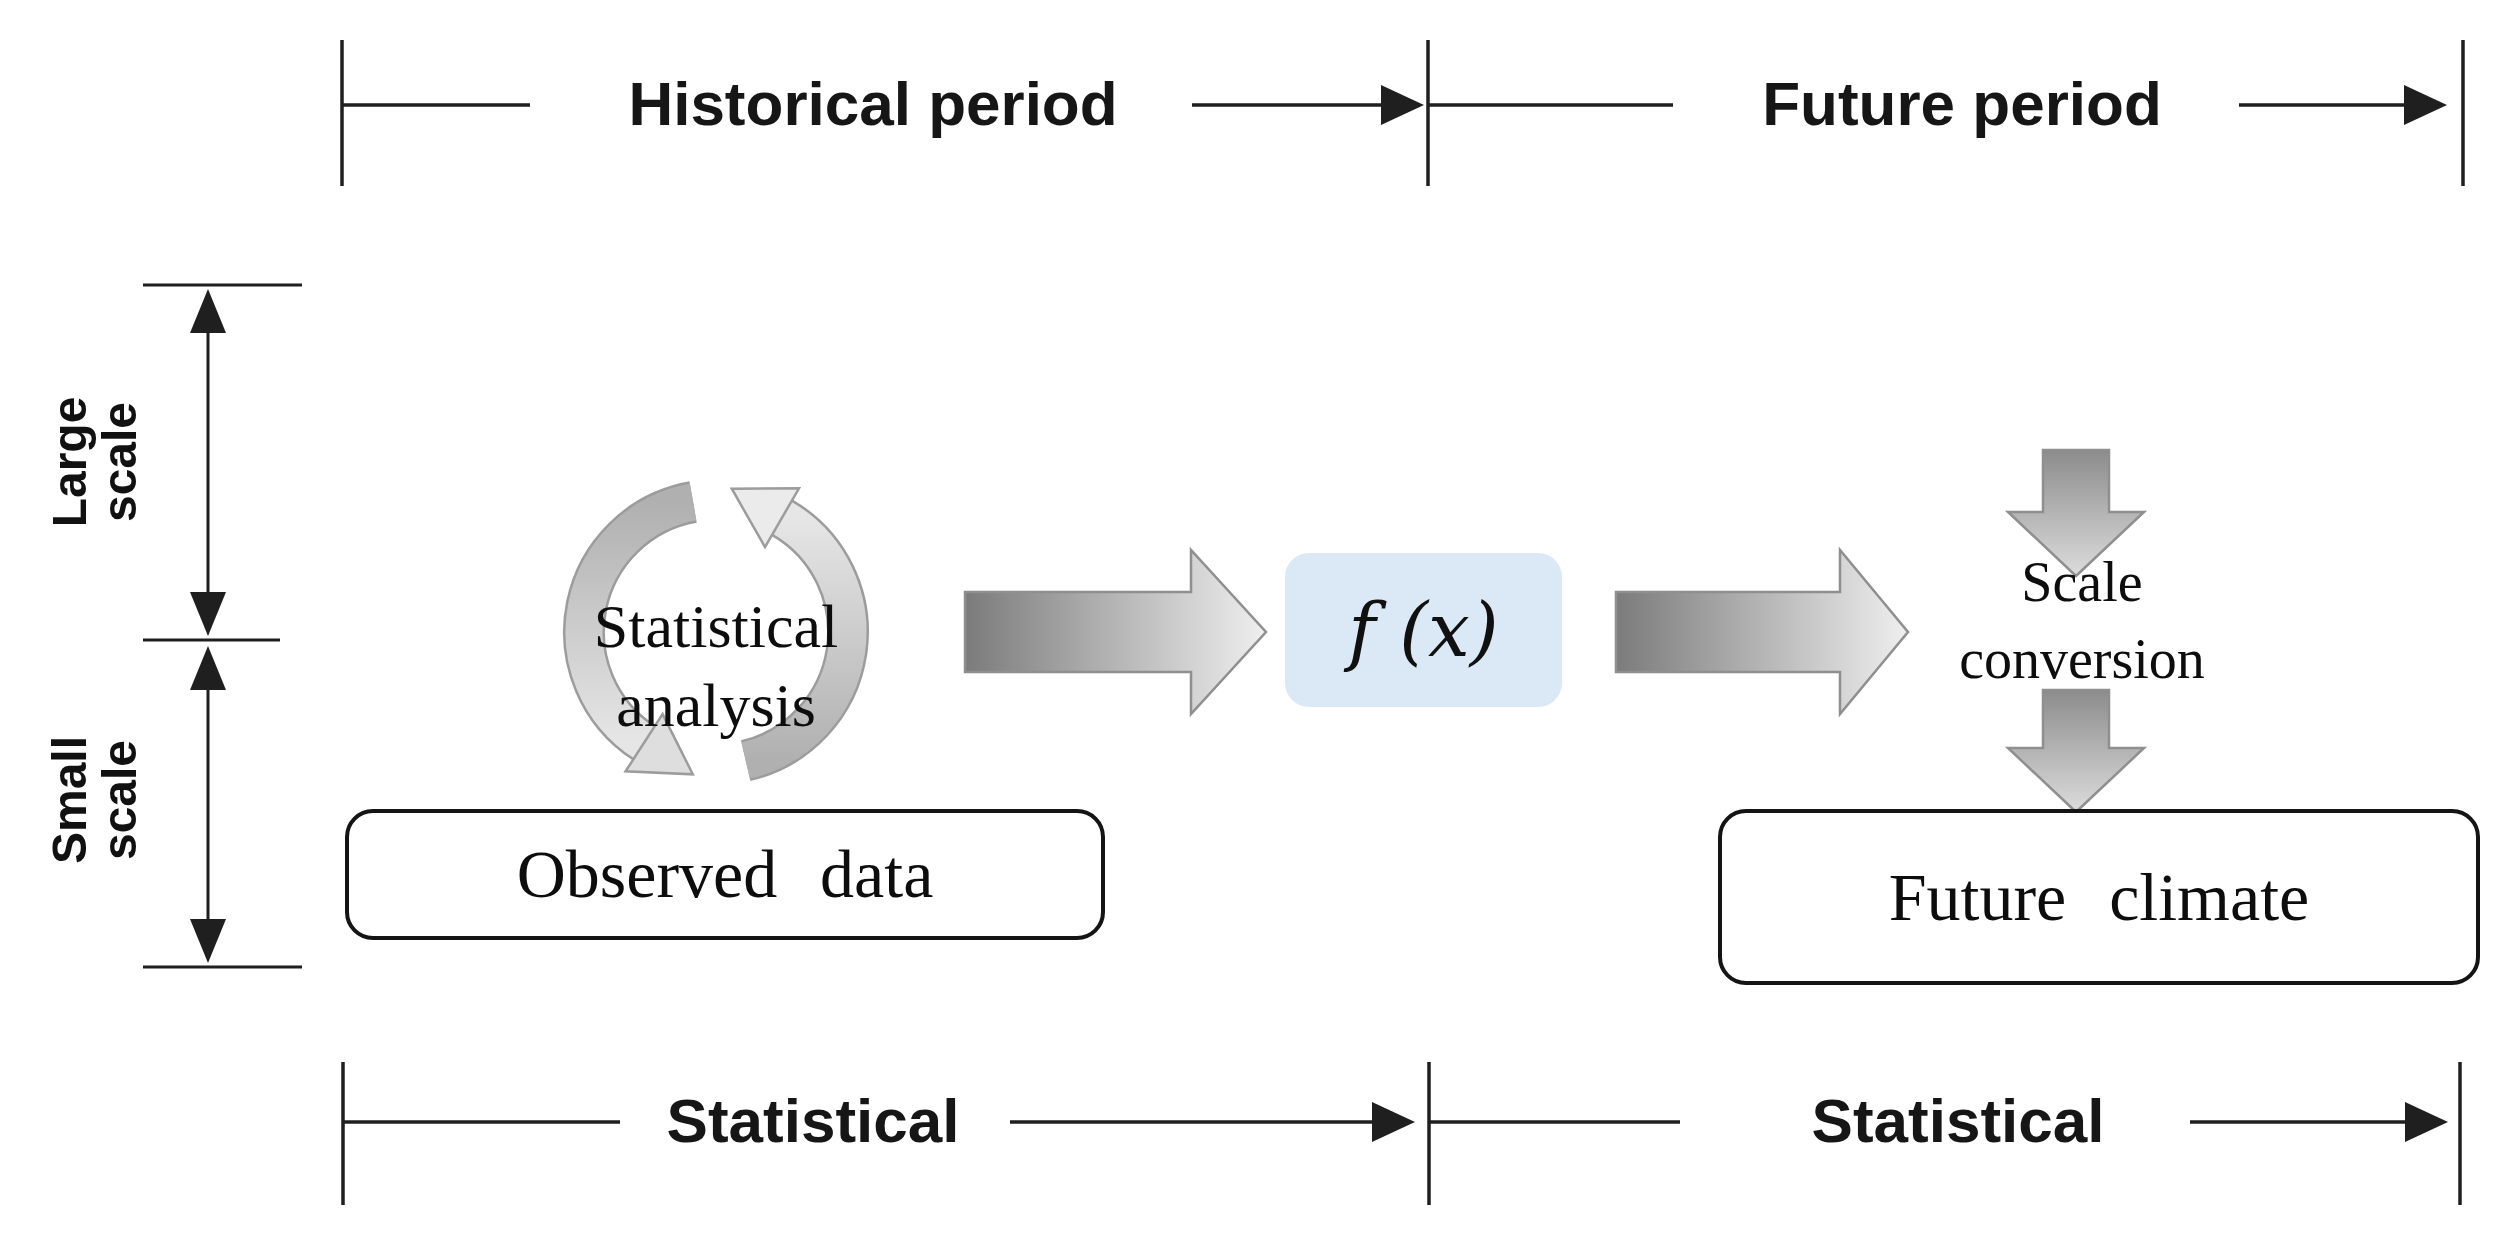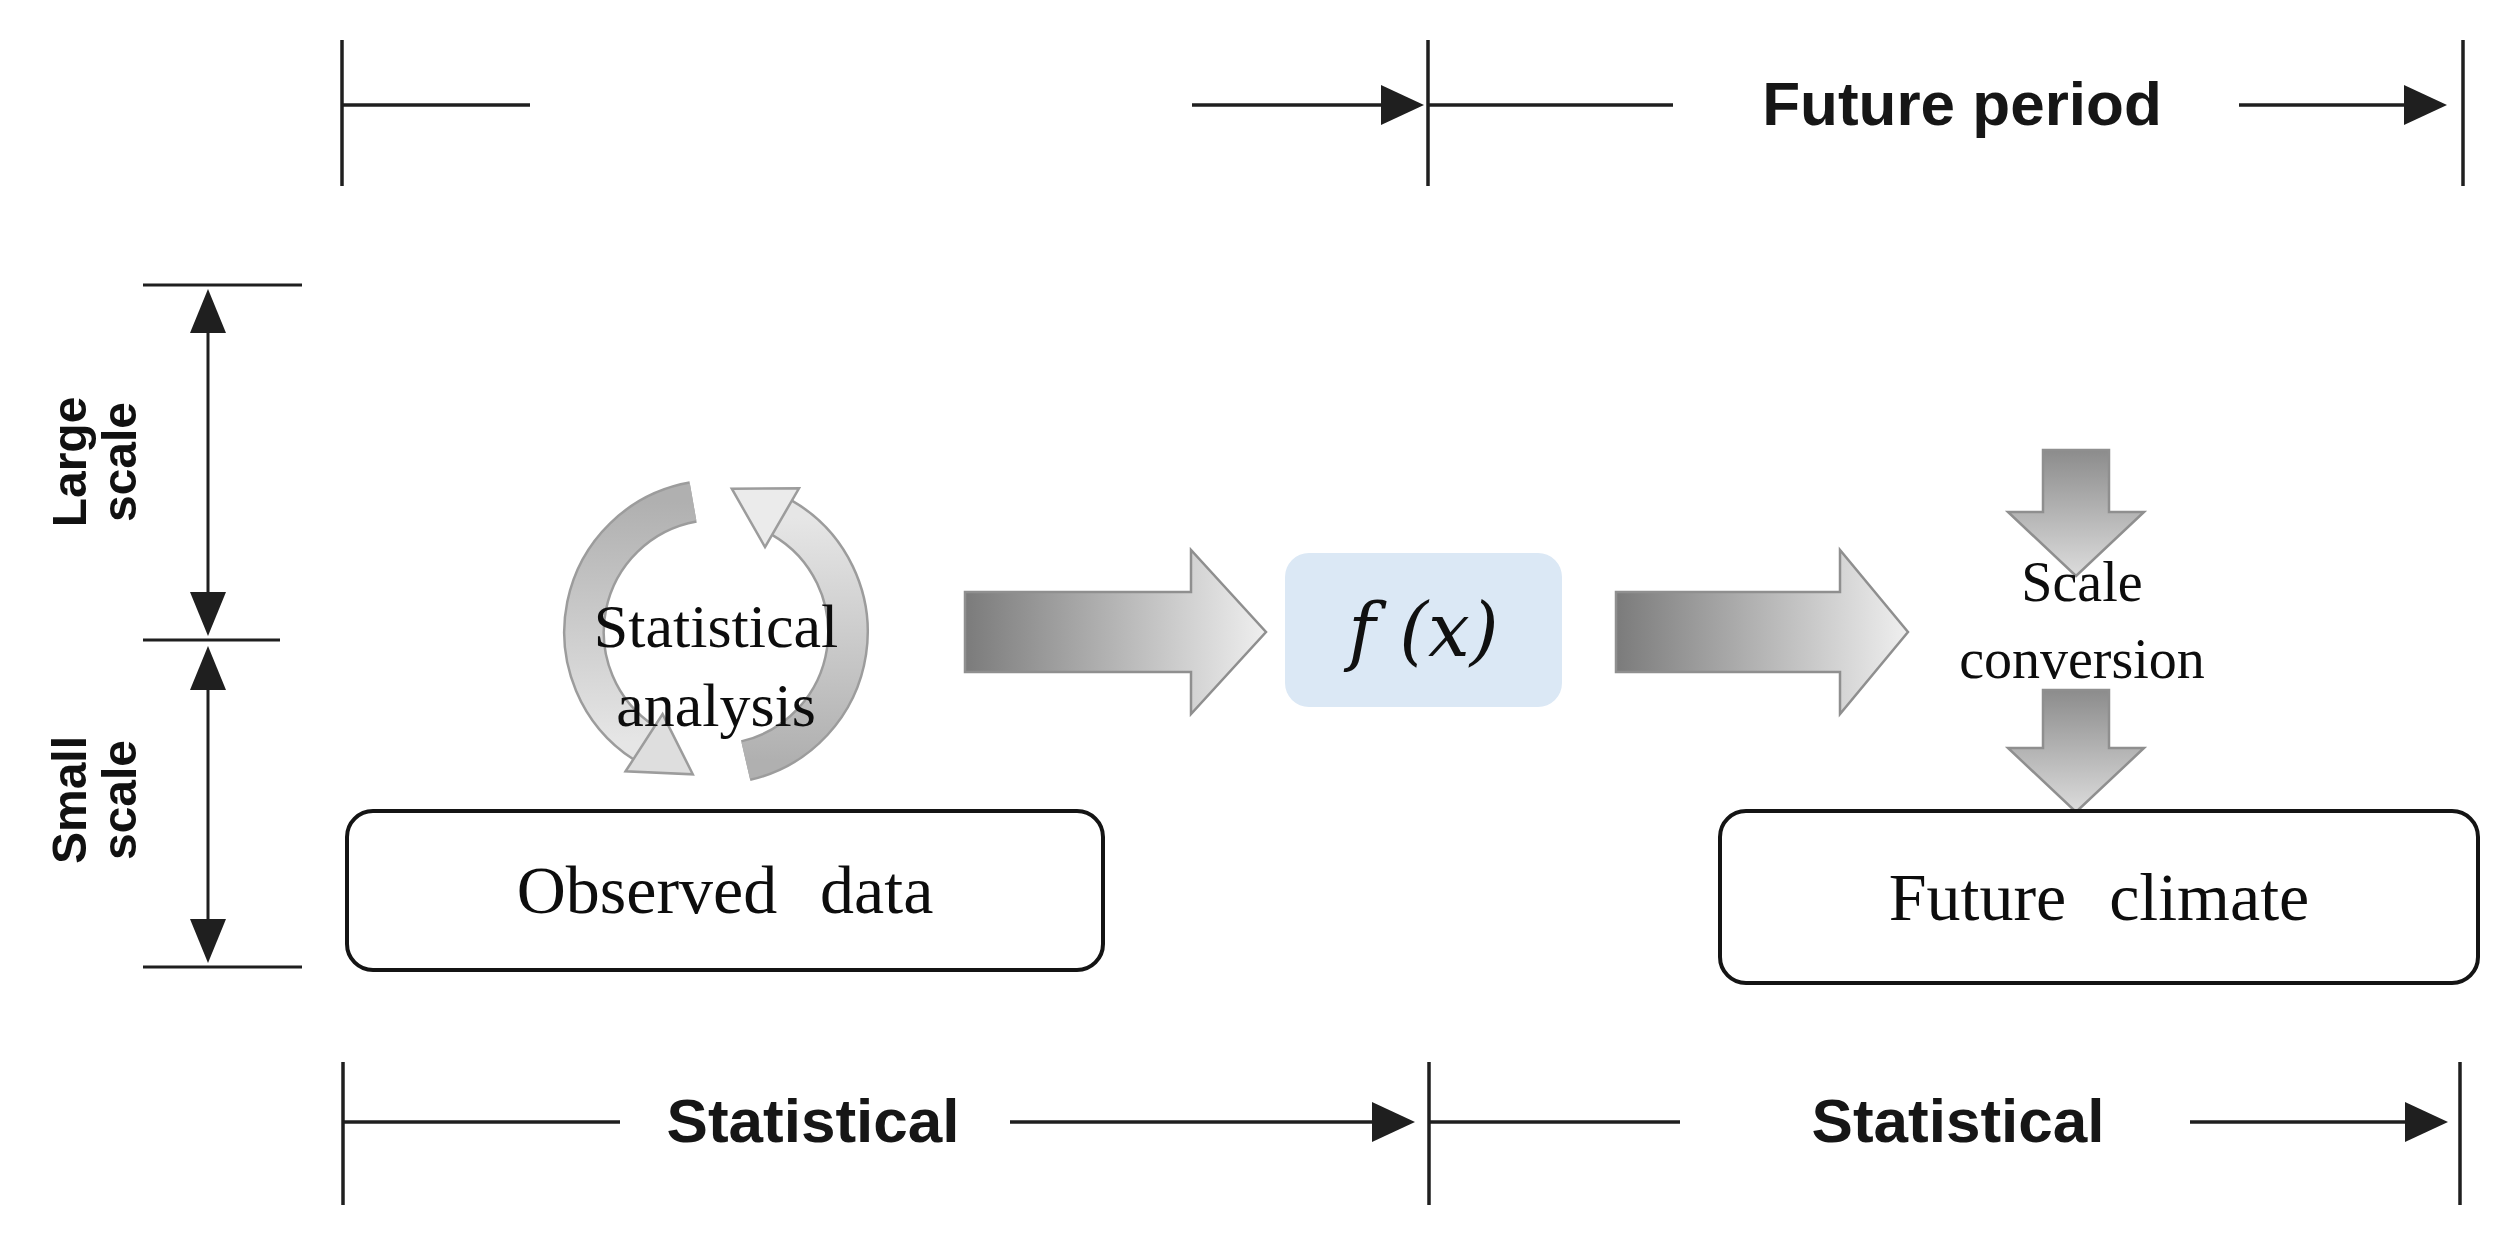--- a/index.html
+++ b/index.html
@@ -152,30 +152,31 @@
       <path d="M745.7,760.6 A132,132 0 0 0 782,517.7" fill="none" stroke="url(#gradArcR)" stroke-width="37"></path>
       <polygon points="765,547.1 799,488.3 731.8,488.7" fill="#ebebeb" stroke="#9c9c9c" stroke-width="2.5"></polygon>
     </g>
 
     <polygon class="fat-arrow" points="965,592 1191,592 1191,550 1266,632 1191,714 1191,672 965,672" fill="url(#gradH)" stroke="#8f8f8f" stroke-width="2.5"></polygon>
     <polygon class="fat-arrow" points="1616,592 1840,592 1840,550 1908,632 1840,714 1840,672 1616,672" fill="url(#gradH)" stroke="#8f8f8f" stroke-width="2.5"></polygon>
     <polygon class="fat-arrow-v" points="2043,450 2109,450 2109,512 2144,512 2076,576 2008,512 2043,512" fill="url(#gradV)" stroke="#8f8f8f" stroke-width="2.5"></polygon>
     <polygon class="fat-arrow-v" points="2043,690 2109,690 2109,748 2144,748 2076,812 2008,748 2043,748" fill="url(#gradV)" stroke="#8f8f8f" stroke-width="2.5"></polygon>
   </svg>
 
+  <div class="abs center-anchor tl-label" style="left:873px; top:103px;">Historical period</div>
   <div class="abs center-anchor tl-label" style="left:1962px; top:103px;">Future period</div>
   <div class="abs center-anchor tl-label" style="left:813px; top:1120px;">Statistical</div>
   <div class="abs center-anchor tl-label" style="left:1958px; top:1120px;">Statistical</div>
 
   <div class="abs axis-label" style="left:95px; top:462px;">Large
 scale</div>
   <div class="abs axis-label" style="left:95px; top:800px;">Small
 scale</div>
 
-  <div class="node-box" style="left:345px; top:809px; width:760px; height:163px;">
+  <div class="node-box" style="left:345px; top:809px; width:760px; height:131px;">
     <span class="box-label">Observed data</span>
   </div>
   <div class="node-box" style="left:1718px; top:809px; width:762px; height:176px;text-align:right;">
     <span class="box-label">Future climate</span>
   </div>
 
   <div id="fx-box" style="background: rgb(219, 232, 245); border-radius: 24px;">
     <span class="fx-label">f (x)</span>
   </div>
 

